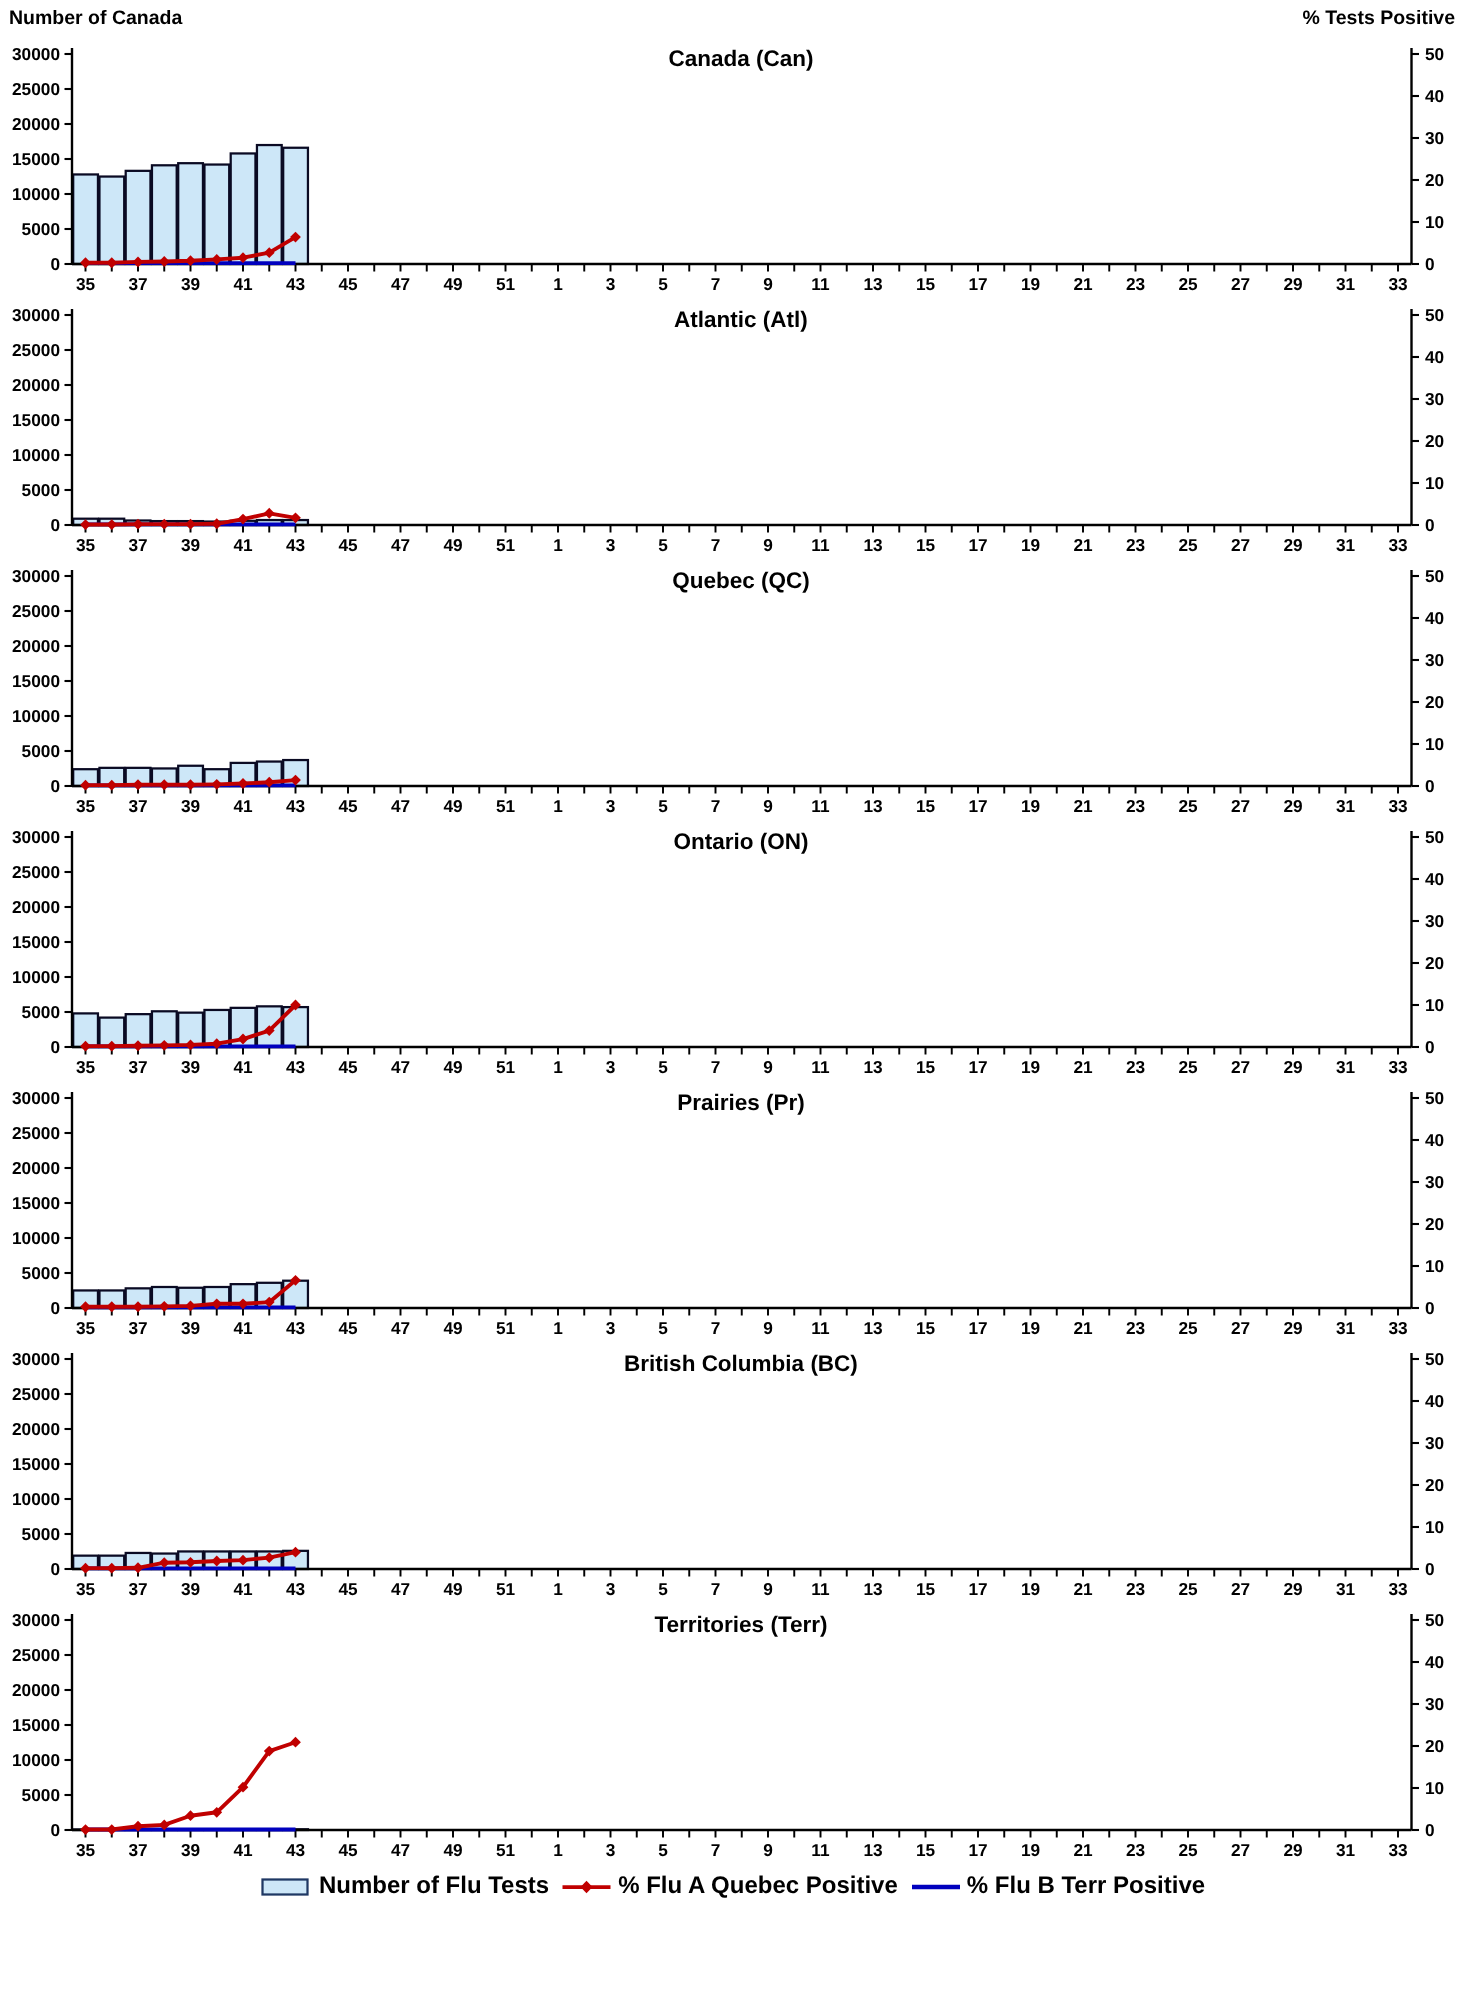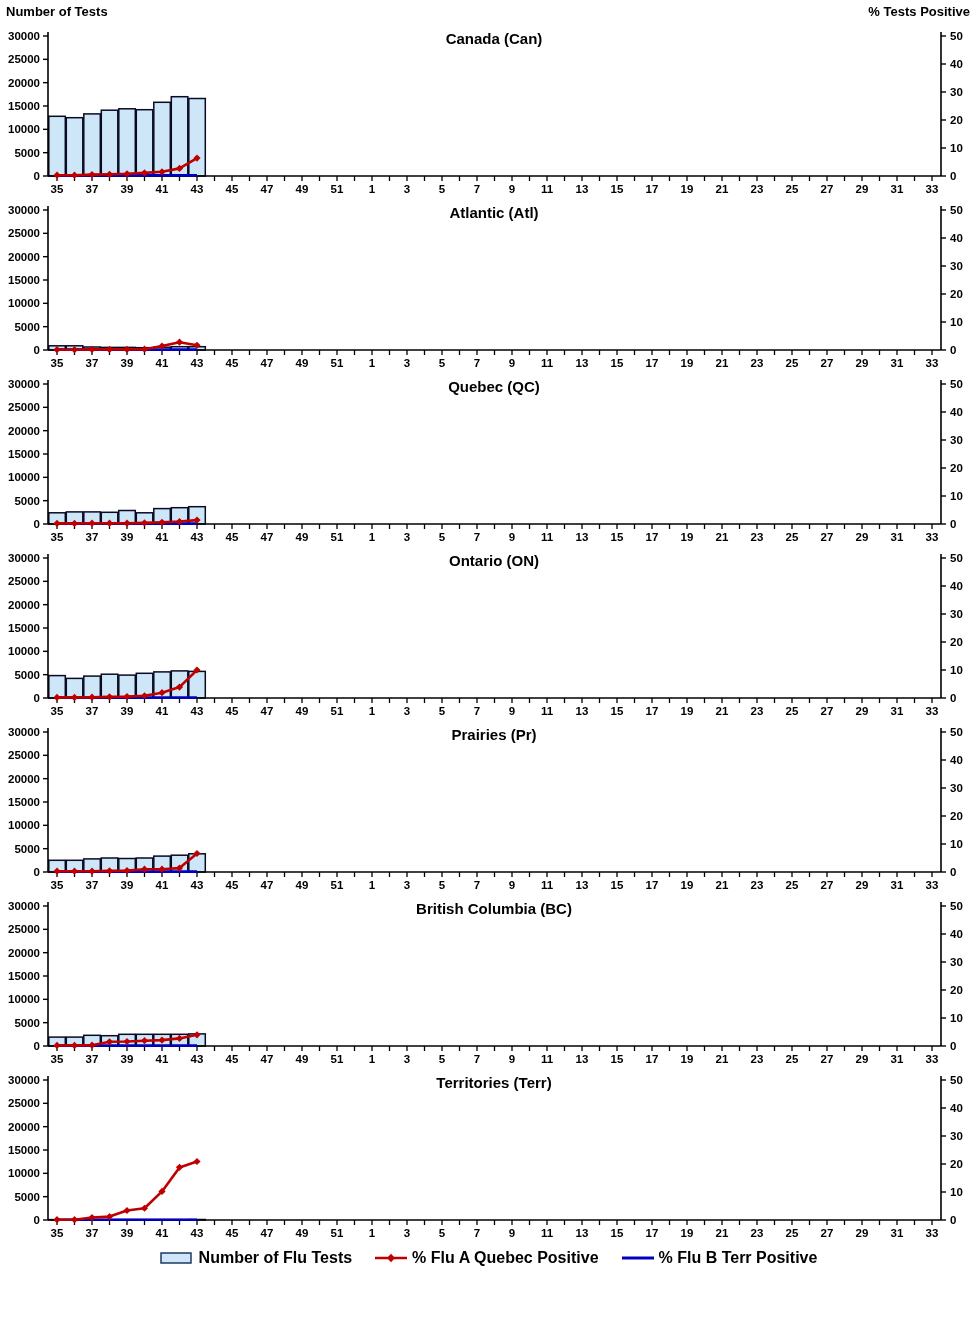--- a/index.html
+++ b/index.html
@@ -5,32 +5,32 @@
   html,body{margin:0;padding:0;background:#ffffff;}
   body{width:976px;height:1332px;font-family:"Liberation Sans",sans-serif;color:#000;overflow:hidden;}
   .page{position:relative;width:976px;height:1332px;}
   .top-header{position:relative;height:24px;}
   .top-header .lbl{position:absolute;top:4px;font-size:13px;font-weight:bold;white-space:nowrap;}
   .top-header .lbl.left{left:6px;}
   .top-header .lbl.right{right:6px;margin-left:31px;}
   #panels svg{display:block;}
   .xaxis-row{position:relative;height:30px;}
   .xaxis-row span{position:absolute;top:3px;transform:translateX(-50%);font-size:16px;font-weight:bold;white-space:nowrap;}
-  .legend{display:flex;justify-content:center;align-items:center;gap:22px;height:32px;font-size:16px;font-weight:bold;}
+  .legend{display:flex;justify-content:center;align-items:center;gap:8px;height:32px;font-size:16px;font-weight:bold;}
   .legend .item{display:flex;align-items:center;gap:4px;}
   .legend svg{display:block;}
   text{font-family:"Liberation Sans",sans-serif;}
 </style>
 </head>
 <body>
 
 <div class="page">
 
   <div class="top-header">
-    <span class="lbl left">Number of Tests</span>
+    <span class="lbl left">Number of Canada</span>
     <span class="lbl right">% Tests Positive</span>
   </div>
 
   <div id="panels">
       <svg width="976" height="174" viewBox="0 0 976 174">
         <text x="494" y="20" text-anchor="middle" font-size="15" font-weight="bold" fill="#000000">Canada (Can)</text>
         <g>
           <rect x="48.8" y="92.3" width="16.5" height="59.7" fill="#CDE7F8" stroke="#0A0A23" stroke-width="1.5"></rect>
           <rect x="66.3" y="93.7" width="16.5" height="58.3" fill="#CDE7F8" stroke="#0A0A23" stroke-width="1.5"></rect>
           <rect x="83.8" y="89.9" width="16.5" height="62.1" fill="#CDE7F8" stroke="#0A0A23" stroke-width="1.5"></rect>

